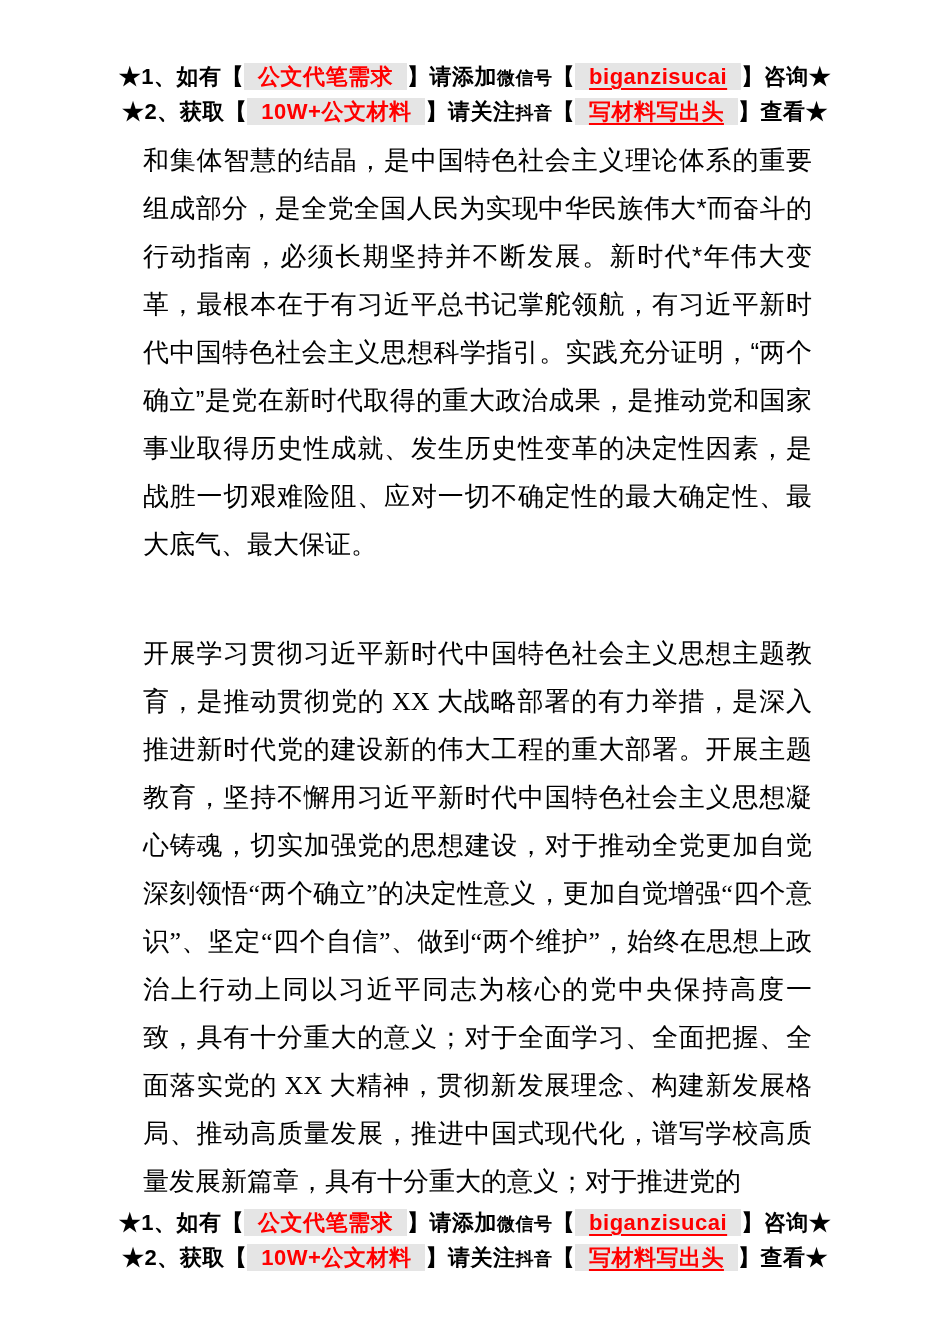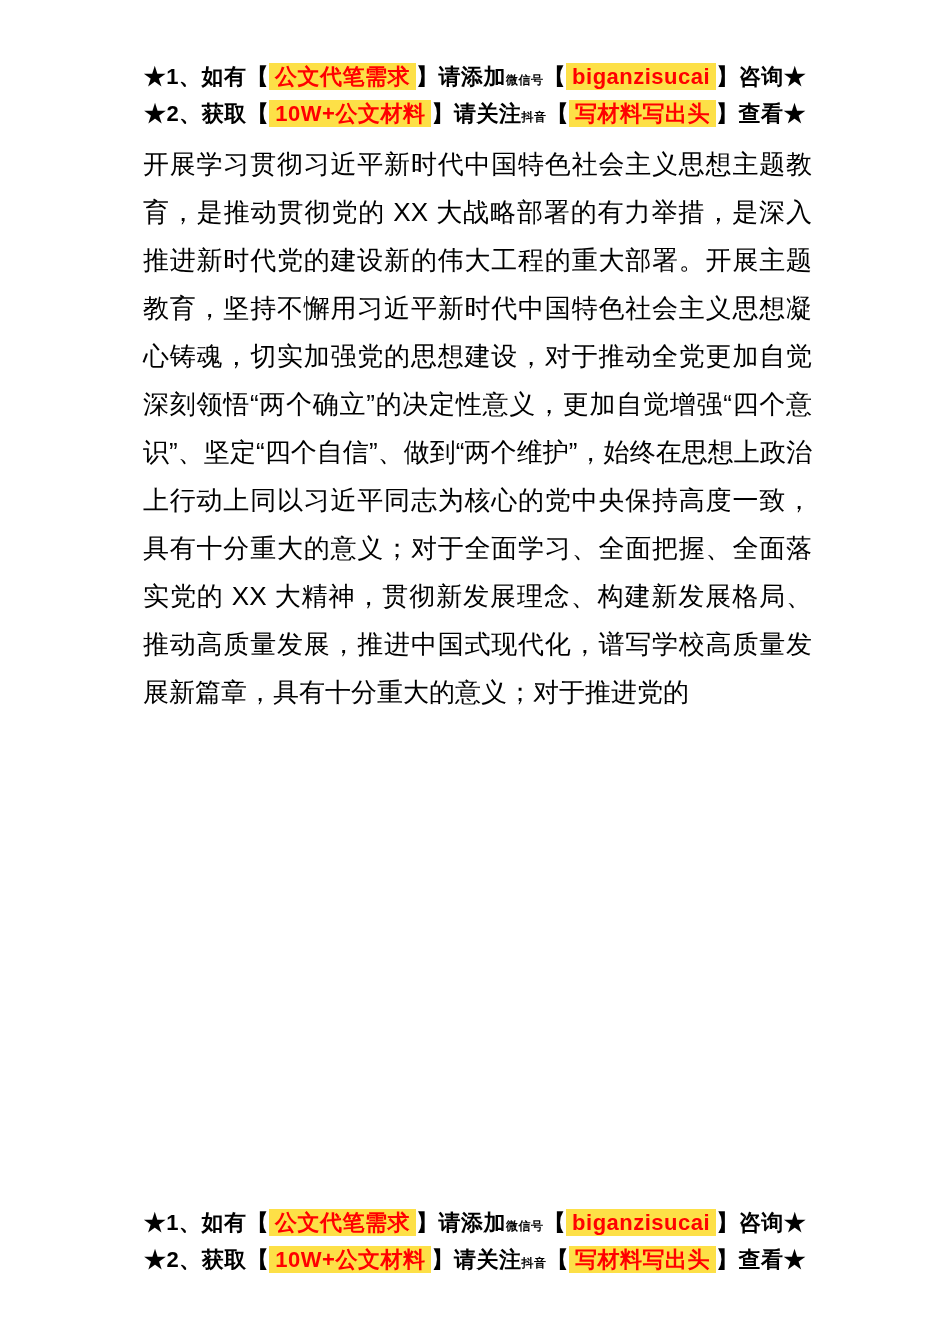--- a/index.html
+++ b/index.html
@@ -20,35 +20,36 @@
     text-align: center;
     font-weight: 700;
     font-size: 22px;
     line-height: 34px;
     letter-spacing: 0.5px;
     white-space: nowrap;
   }
   .promo-header { padding-top: 60px; }
   .promo-footer { position: absolute; left: 0; right: 0; top: 1206px; }
   .hl {
-    background: #fde047;
+    background: #e5e5e5;
     color: #ff0000;
-    padding: 1px 6px;
+    padding: 1px 14px;
   }
   .ub {
     text-decoration-thickness: 2px;
     text-underline-offset: 5px;
     text-decoration-color: #000000;
   }
   .ur {
+    text-decoration: underline;
     text-decoration-thickness: 2px;
     text-underline-offset: 4px;
     text-decoration-color: #ff0000;
   }
-  .sm { font-size: 12px; }
+  .sm { font-size: 18px; }
   
   .content {
     margin-top: 6px;
     padding: 0 138px 0 143px;
     font-size: 26px;
     line-height: 48px;
     text-align: justify;
     text-justify: inter-character;
     color: #000000;
   }
@@ -63,20 +64,21 @@
   <div class="promo promo-header">
     <div class="promo-line">
       <span>★1、如有【</span><span class="hl">公文代笔需求</span><span>】请</span><span class="ub">添加</span><span class="sm">微信号</span><span>【</span><span class="hl ur">biganzisucai</span><span>】咨询★</span>
     </div>
     <div class="promo-line">
       <span>★2、获取【</span><span class="hl">10W+公文材料</span><span>】请</span><span class="ub">关注</span><span class="sm">抖音</span><span>【</span><span class="hl ur">写材料写出头</span><span>】查看★</span>
     </div>
   </div>
 
   <div class="content">
+    <p>和集体智慧的结晶，是中国特色社会主义理论体系的重要组成部分，是全党全国人民为实现中华民族伟大*而奋斗的行动指南，必须长期坚持并不断发展。新时代*年伟大变革，最根本在于有习近平总书记掌舵领航，有习近平新时代中国特色社会主义思想科学指引。实践充分证明，“两个确立”是党在新时代取得的重大政治成果，是推动党和国家事业取得历史性成就、发生历史性变革的决定性因素，是战胜一切艰难险阻、应对一切不确定性的最大确定性、最大底气、最大保证。</p>
     <p>开展学习贯彻习近平新时代中国特色社会主义思想主题教育，是推动贯彻党的 XX 大战略部署的有力举措，是深入推进新时代党的建设新的伟大工程的重大部署。开展主题教育，坚持不懈用习近平新时代中国特色社会主义思想凝心铸魂，切实加强党的思想建设，对于推动全党更加自觉深刻领悟“两个确立”的决定性意义，更加自觉增强“四个意识”、坚定“四个自信”、做到“两个维护”，始终在思想上政治上行动上同以习近平同志为核心的党中央保持高度一致，具有十分重大的意义；对于全面学习、全面把握、全面落实党的 XX 大精神，贯彻新发展理念、构建新发展格局、推动高质量发展，推进中国式现代化，谱写学校高质量发展新篇章，具有十分重大的意义；对于推进党的</p>
   </div>
 
   <div class="promo promo-footer">
     <div class="promo-line">
       <span>★1、如有【</span><span class="hl">公文代笔需求</span><span>】请</span><span class="ub">添加</span><span class="sm">微信号</span><span>【</span><span class="hl ur">biganzisucai</span><span>】咨询★</span>
     </div>
     <div class="promo-line">
       <span>★2、获取【</span><span class="hl">10W+公文材料</span><span>】请</span><span class="ub">关注</span><span class="sm">抖音</span><span>【</span><span class="hl ur">写材料写出头</span><span>】查看★</span>
     </div>

